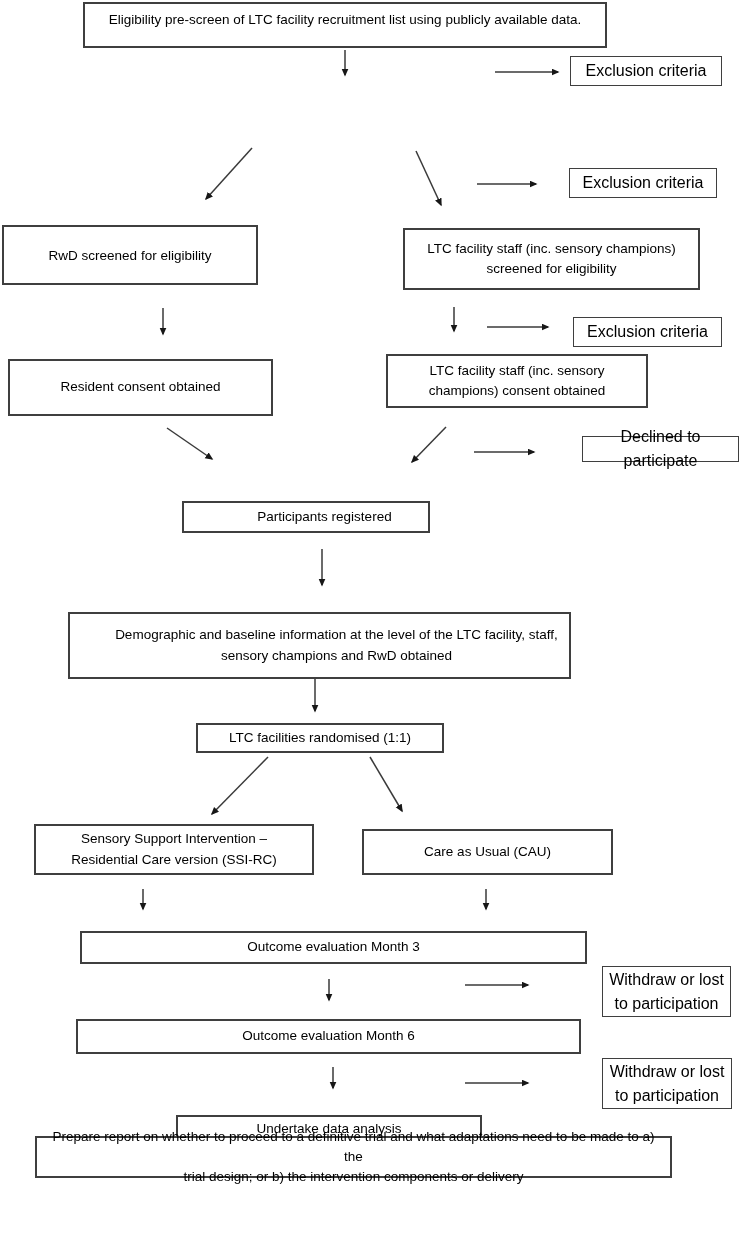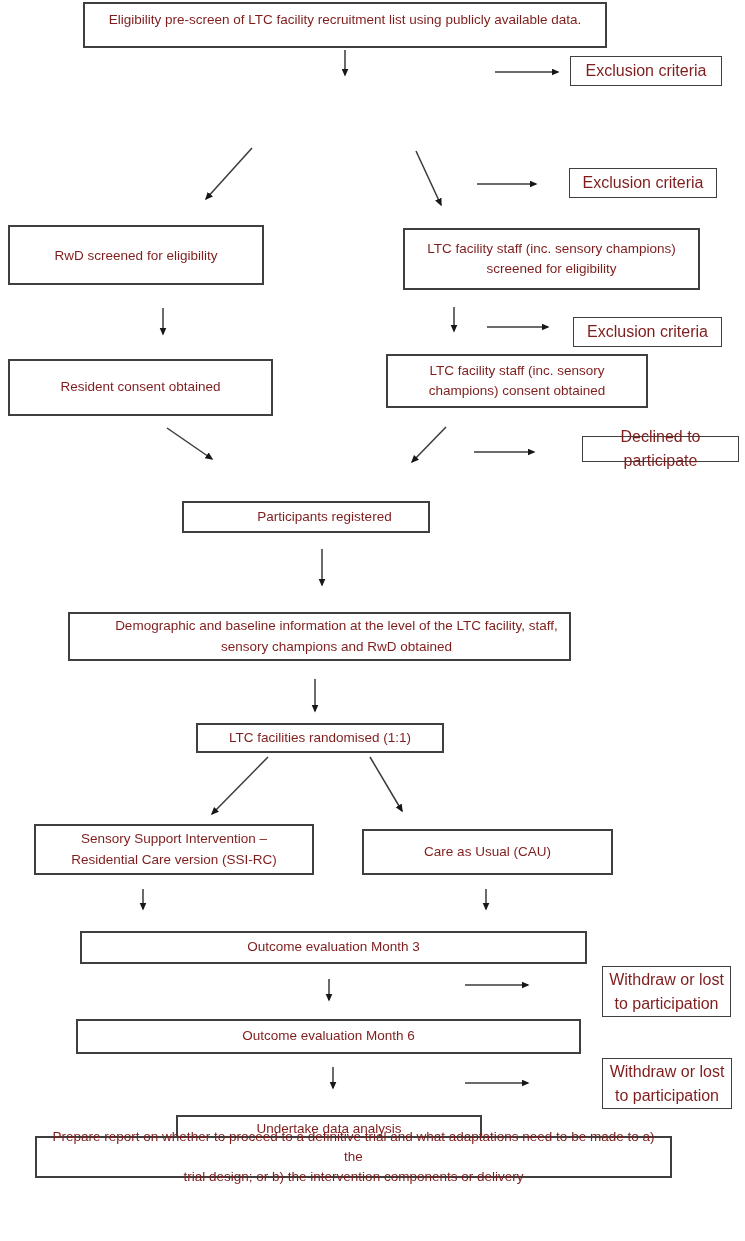--- a/index.html
+++ b/index.html
@@ -15,34 +15,33 @@
     box-sizing:border-box;
     border:2px solid #3f3f3f;
     background:#ffffff;
     display:flex;
     align-items:center;
     justify-content:center;
     text-align:center;
     white-space:pre-line;
     font-size:13.5px;
     line-height:1.5;
-    color:#7f1d1d;
+    color:#000000;
     padding:2px 6px;
   }
   .side{
     border-width:1.5px;
     font-size:16px;
   }
   .top-align{
     align-items:flex-start;
     padding-top:6px;
   }
   .lift{
     padding-bottom:0;
-    margin-left:6px;
   }
   #edges{
     position:absolute;
     left:0;top:0;
     pointer-events:none;
   }
   #edges line{
     stroke:#3a3a3a;
     stroke-width:1.5;
   }
@@ -87,21 +86,21 @@
   <div class="node side" style="left:569px; top:168px;  width:148px; height:30px;">Exclusion criteria</div>
   <div class="node lift" style="left:2px;   top:225px;  width:256px; height:60px;">RwD screened for eligibility</div>
   <div class="node" style="left:403px; top:228px;  width:297px; height:62px;">LTC facility staff (inc. sensory champions)
 screened for eligibility</div>
   <div class="node side" style="left:573px; top:317px;  width:149px; height:30px;">Exclusion criteria</div>
   <div class="node" style="left:8px;   top:359px;  width:265px; height:57px;">Resident consent obtained</div>
   <div class="node" style="left:386px; top:354px;  width:262px; height:54px;">LTC facility staff (inc. sensory
 champions) consent obtained</div>
   <div class="node side" style="left:582px; top:436px;  width:157px; height:26px;">Declined to participate</div>
   <div class="node" style="left:182px; top:501px;  width:248px; height:32px;padding-left:43px;">Participants registered</div>
-  <div class="node" style="left:68px;  top:612px;  width:503px; height:49px;padding-left:40px;">Demographic and baseline information at the level of the LTC facility, staff,
+  <div class="node" style="left:68px;  top:612px;  width:503px; height:67px;padding-left:40px;">Demographic and baseline information at the level of the LTC facility, staff,
 sensory champions and RwD obtained</div>
   <div class="node" style="left:196px; top:723px;  width:248px; height:30px;">LTC facilities randomised (1:1)</div>
   <div class="node" style="left:34px;  top:824px;  width:280px; height:51px;">Sensory Support Intervention –
 Residential Care version (SSI-RC)</div>
   <div class="node" style="left:362px; top:829px;  width:251px; height:46px;">Care as Usual (CAU)</div>
   <div class="node" style="left:80px;  top:931px;  width:507px; height:33px;">Outcome evaluation Month 3</div>
   <div class="node side" style="left:602px; top:966px;  width:129px; height:51px;">Withdraw or lost
 to participation</div>
   <div class="node" style="left:76px;  top:1019px; width:505px; height:35px;">Outcome evaluation Month 6</div>
   <div class="node side" style="left:602px; top:1058px; width:130px; height:51px;">Withdraw or lost

